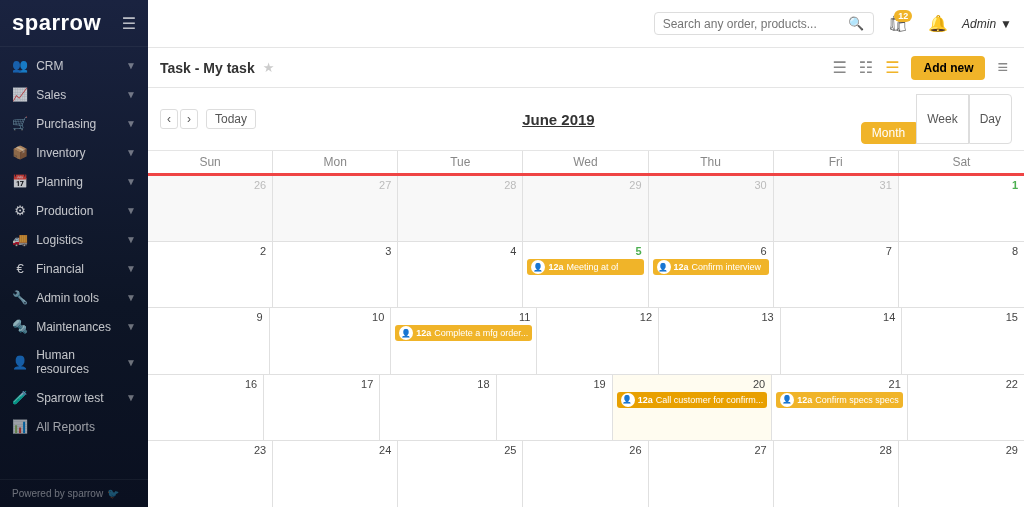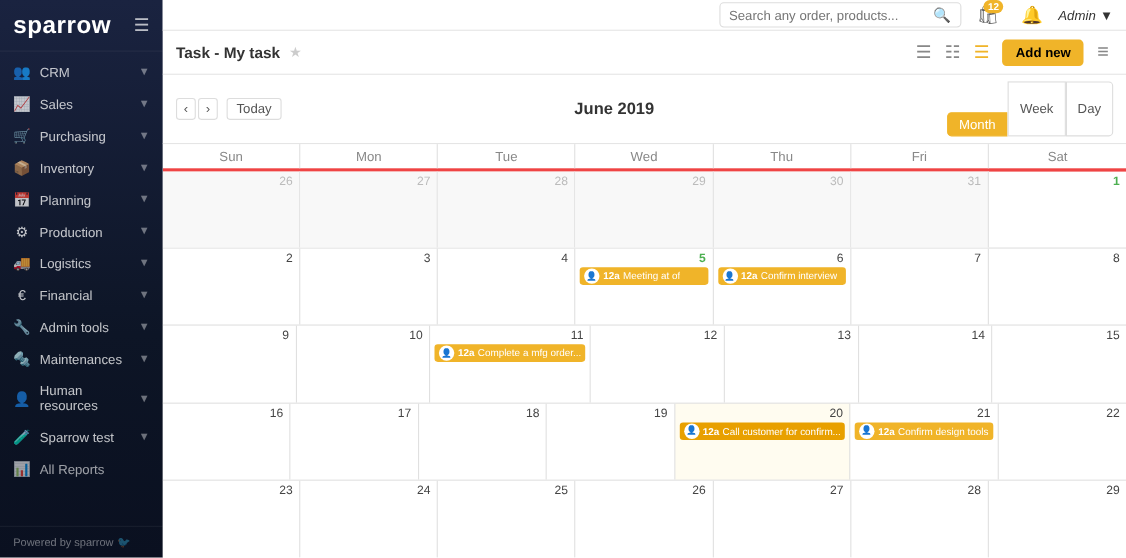--- a/index.html
+++ b/index.html
@@ -59,21 +59,21 @@
       gap: 4px;
       border-top: 1px solid rgba(255,255,255,0.05);
     }
     .nav-item.all-reports { color: rgba(255,255,255,0.6); }
 
     
     .main-content { flex: 1; display: flex; flex-direction: column; background: #fff; min-width: 0; }
 
     
     .topbar {
-      height: 28px;
+      height: 48px;
       display: flex;
       align-items: center;
       padding: 0 12px;
       border-bottom: 1px solid #e5e5e5;
       gap: 8px;
       background: #fff;
     }
     .search-box {
       display: flex;
       align-items: center;
@@ -172,20 +172,21 @@
       cursor: pointer;
       font-size: 12px;
       color: #555;
     }
     .cal-title {
       flex: 1;
       text-align: center;
       font-size: 15px;
       font-weight: 600;
       color: #333;
+      text-decoration: underline;
     }
     .period-btns { display: flex; gap: 0; }
     .period-btn {
       border: 1px solid #ddd;
       background: #fff;
       padding: 3px 10px;
       cursor: pointer;
       font-size: 12px;
       color: #555;
     }
@@ -514,21 +515,21 @@
             <div class="cal-event-avatar">👤</div>
             <span class="cal-event-time">12a</span>
             <span class="cal-event-label">Call customer for confirm...</span>
           </div>
         </div>
         <div class="cal-cell">
           <div class="cal-day-num">21</div>
           <div class="cal-event orange">
             <div class="cal-event-avatar">👤</div>
             <span class="cal-event-time">12a</span>
-            <span class="cal-event-label">Confirm design tools</span>
+            <span class="cal-event-label">Confirm specs specs</span>
           </div>
         </div>
         <div class="cal-cell">
             <div class="cal-day-num">22</div>
           </div>
       </div>
 
       <div class="cal-row">
         <div class="cal-cell">
             <div class="cal-day-num">23</div>

